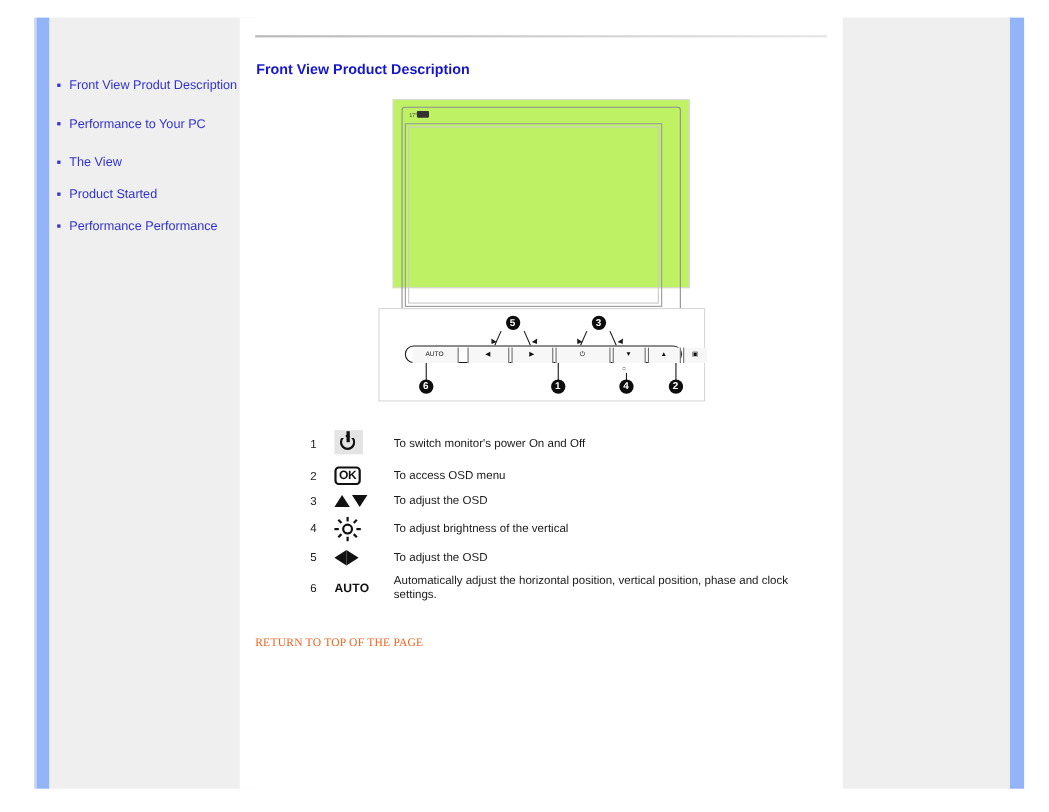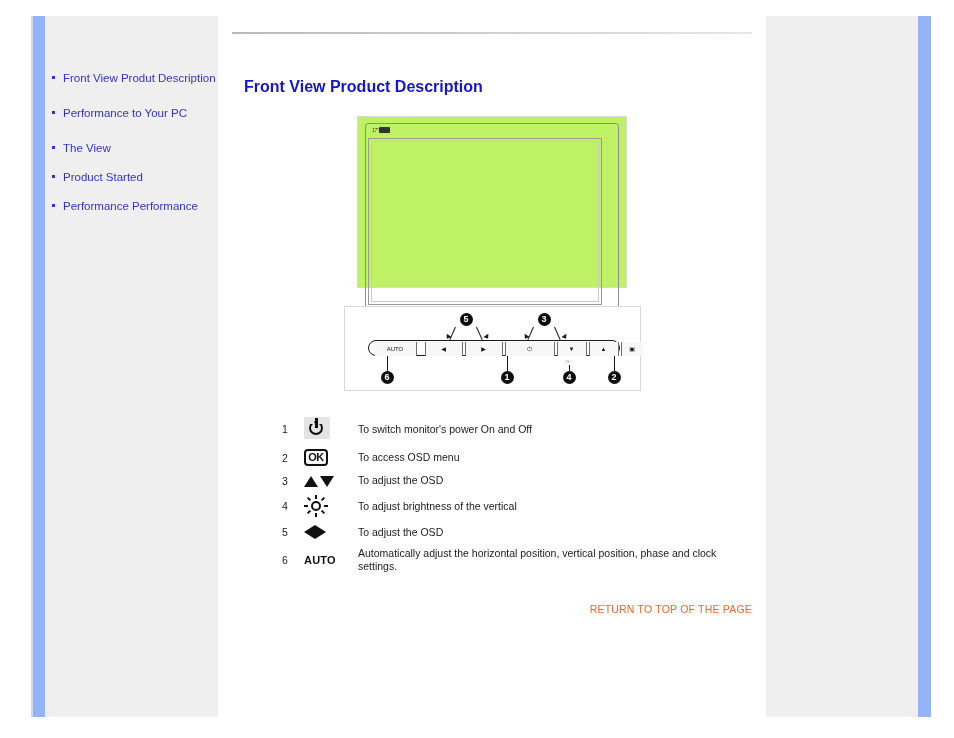--- a/index.html
+++ b/index.html
@@ -98,23 +98,23 @@
     font-weight: bold;
     color: #1515cc;
     letter-spacing: 0.1px;
   }
   #title-rule {
     margin-top: 16px;
     height: 2px;
     background: linear-gradient(to right, #b9b9b9, #e6e6e6);
   }
   #section-heading {
-    margin: 12px;
-    padding-top: 32px;
-    font-size: 16px;
+    margin: 1px;
+    padding-top: 20px;
+    font-size: 13px;
     font-weight: bold;
     color: #1515cc;
   }
 
   
   #monitor-figure {
     position: relative;
     margin: 20px auto 0;
     width: 270px;
     height: 172px;
@@ -363,21 +363,22 @@
     display: inline-block;
     font-size: 11px;
     font-weight: bold;
     color: #111;
     letter-spacing: 0.2px;
   }
 
   
   #footer-link-wrap {
     margin-top: 22px;
-    text-align: right;
+    text-align: left;
+    font-family: Liberation Serif, serif;
   }
   #return-top-link {
     font-size: 10.5px;
     color: #f26522;
     text-decoration: none;
     letter-spacing: 0.2px;
     cursor: pointer;
   }
 </style>
 </head>

